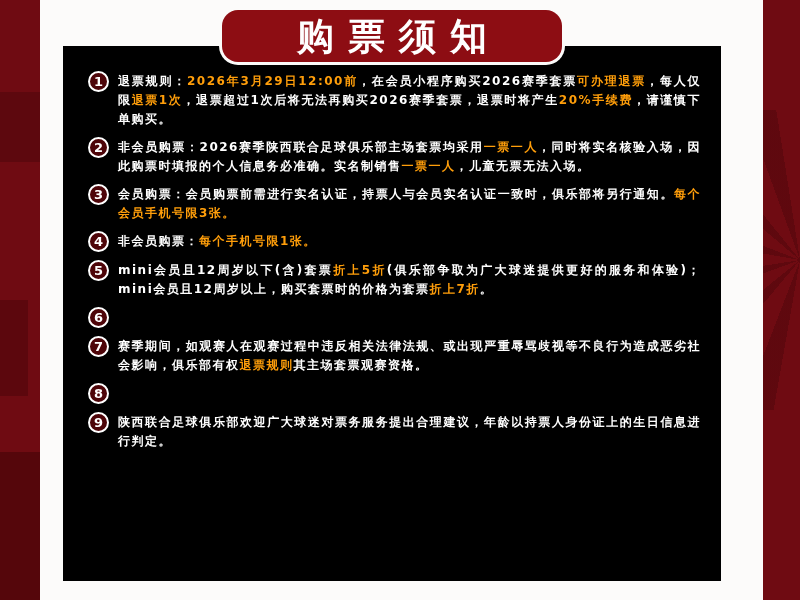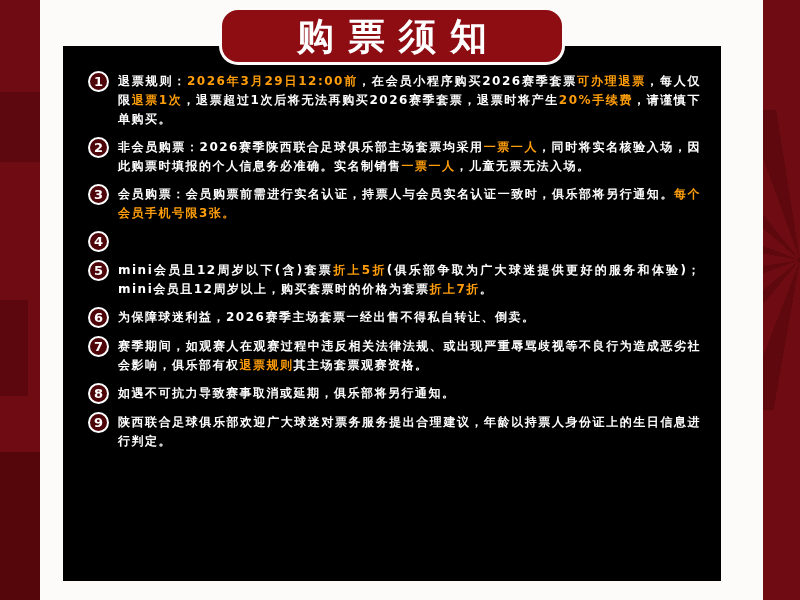--- a/index.html
+++ b/index.html
@@ -129,35 +129,34 @@
       <li class="item">
         <span class="bullet">2</span>
         <p class="item-text"><span class="wt">非会员购票：2026赛季陕西联合足球俱乐部主场套票均采用</span><span class="hl">一票一人</span><span class="wt">，同时将实名核验入场，因此购票时填报的个人信息务必准确。实名制销售</span><span class="hl">一票一人</span><span class="wt">，儿童无票无法入场。</span></p>
       </li>
       <li class="item">
         <span class="bullet">3</span>
         <p class="item-text"><span class="wt">会员购票：会员购票前需进行实名认证，持票人与会员实名认证一致时，俱乐部将另行通知。</span><span class="hl">每个会员手机号限3张。</span></p>
       </li>
       <li class="item">
         <span class="bullet">4</span>
+        <p class="item-text"><span class="wt">非会员购票：</span><span class="hl">每个手机号限1张。</span></p>
       </li>
       <li class="item">
         <span class="bullet">5</span>
         <p class="item-text"><span class="wt">mini会员且12周岁以下(含)套票</span><span class="hl">折上5折</span><span class="wt">(俱乐部争取为广大球迷提供更好的服务和体验)；mini会员且12周岁以上，购买套票时的价格为套票</span><span class="hl">折上7折</span><span class="wt">。</span></p>
       </li>
       <li class="item">
         <span class="bullet">6</span>
-        <p class="item-text"><span class="wt">为保障球迷利益，2026赛季主场套票一经出售不得私自转让、倒卖。</span></p>
       </li>
       <li class="item">
         <span class="bullet">7</span>
         <p class="item-text"><span class="wt">赛季期间，如观赛人在观赛过程中违反相关法律法规、或出现严重辱骂歧视等不良行为造成恶劣社会影响，俱乐部有权</span><span class="hl">退票规则</span><span class="wt">其主场套票观赛资格。</span></p>
       </li>
       <li class="item">
         <span class="bullet">8</span>
-        <p class="item-text"><span class="wt">如遇不可抗力导致赛事取消或延期，俱乐部将另行通知。</span></p>
       </li>
       <li class="item">
         <span class="bullet">9</span>
         <p class="item-text"><span class="wt">陕西联合足球俱乐部欢迎广大球迷对票务服务提出合理建议，年龄以持票人身份证上的生日信息进行判定。</span></p>
       </li>
     </ol>
 </div>
 
 </body></html>

